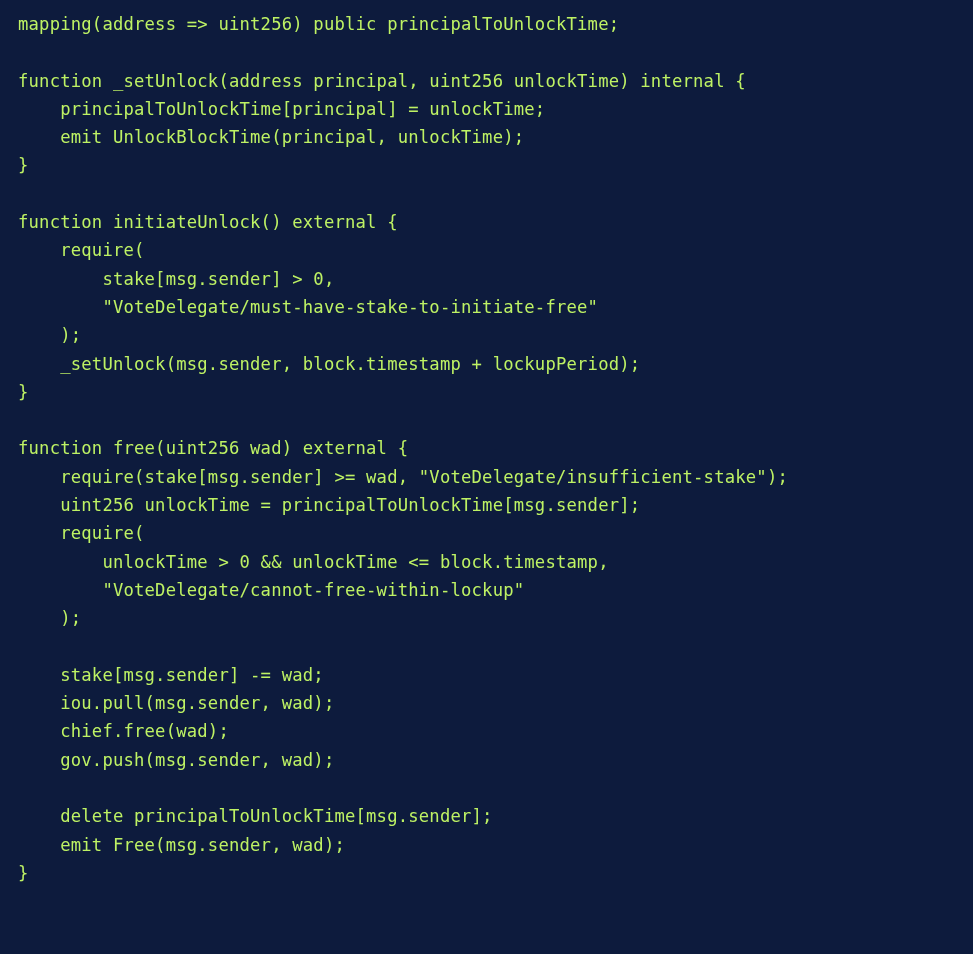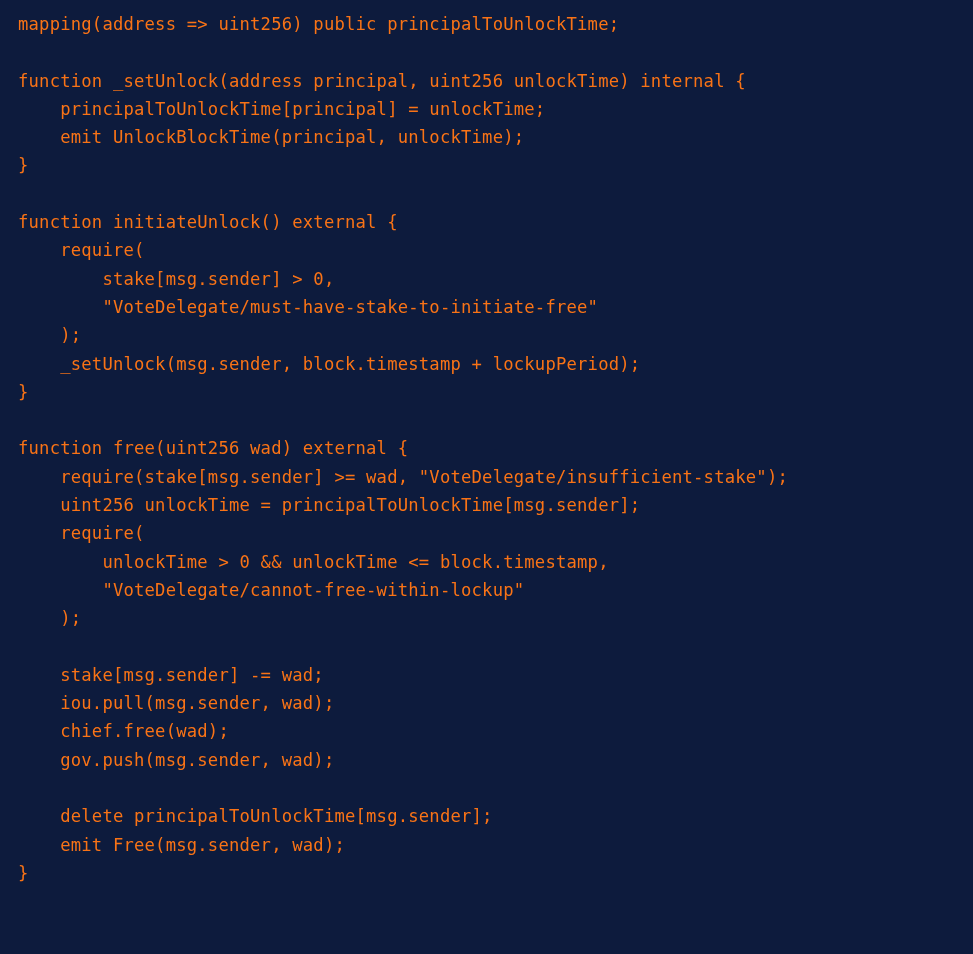--- a/index.html
+++ b/index.html
@@ -9,21 +9,21 @@
     width: 973px;
     height: 954px;
     overflow: hidden;
   }
   pre {
     margin: 0;
     padding: 10px 18px;
     font-family: "Menlo", "Consolas", "DejaVu Sans Mono", monospace;
     font-size: 17.2px;
     line-height: 28.3px;
-    color: #f97316;
+    color: #bef264;
     white-space: pre;
     letter-spacing: 0.2px;
     font-weight: 500;
   }
 </style>
 </head>
 <body>
 
 <pre><code>mapping(address =&gt; uint256) public principalToUnlockTime;
 

